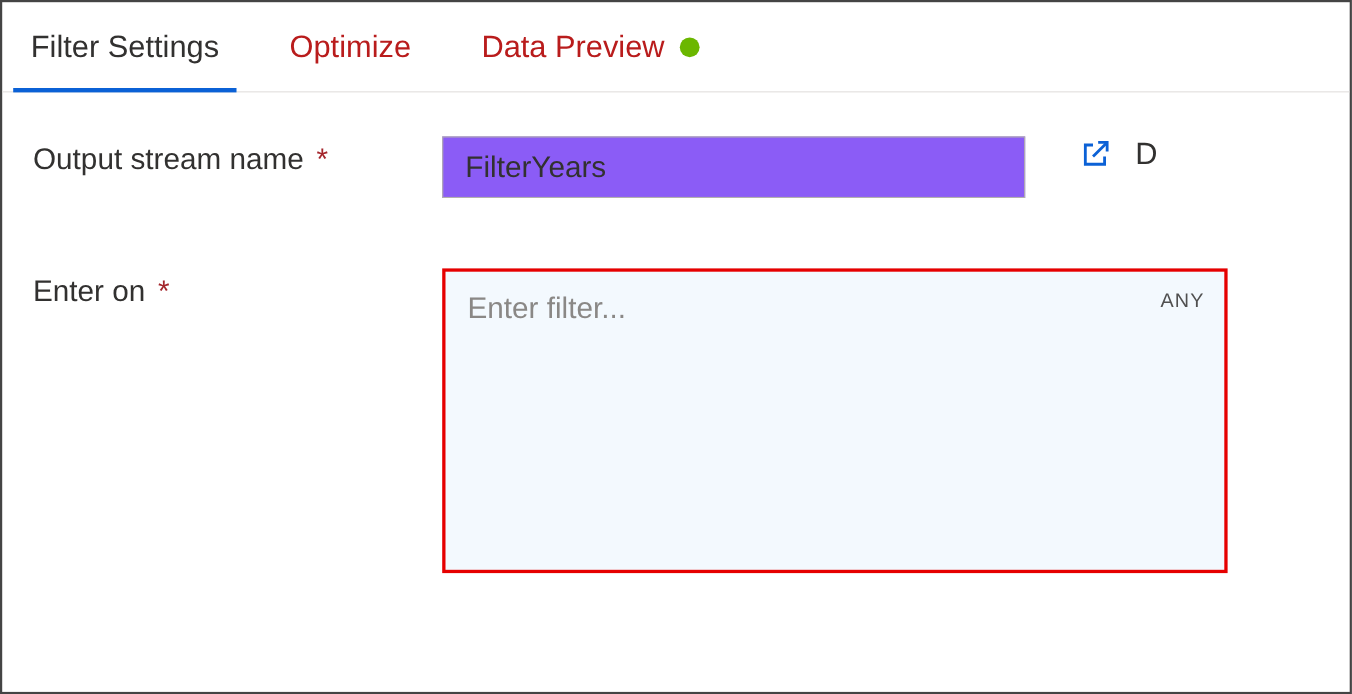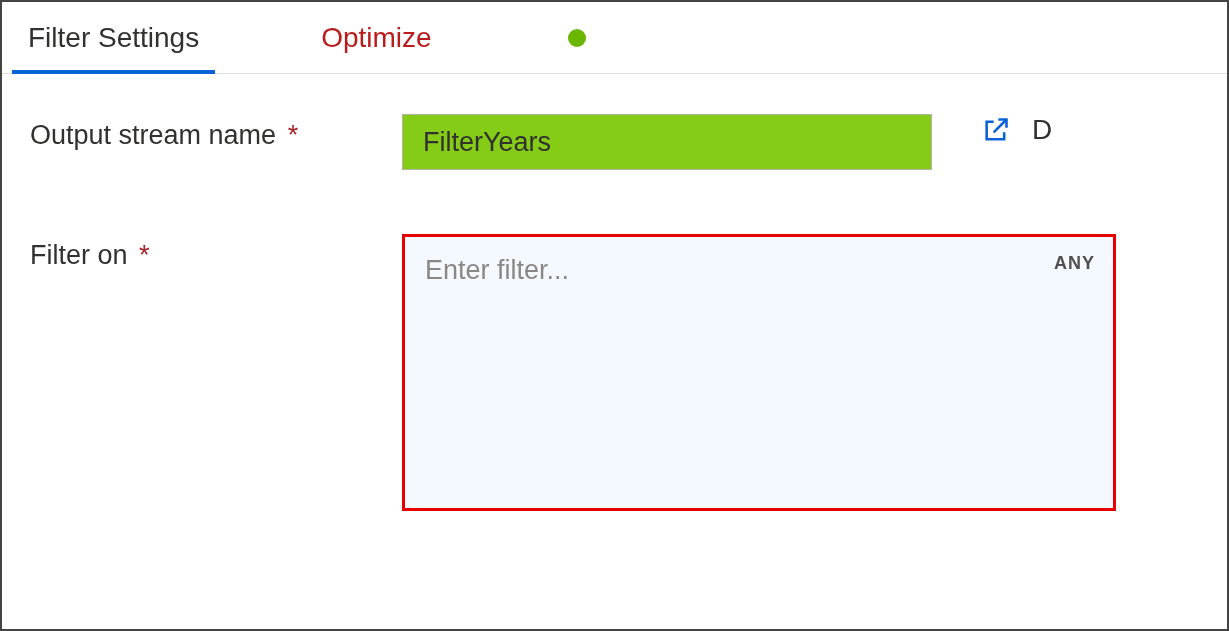--- a/index.html
+++ b/index.html
@@ -11,22 +11,22 @@
       height: 631px;
       border: 2px solid #444;
       overflow: hidden;
       position: relative;
     }
     .tabs {
       display: flex;
       align-items: center;
       border-bottom: 1px solid #e1dfdd;
       padding: 0 20px;
-      height: 72px;
-      gap: 110px;
+      height: 82px;
+      gap: 52px;
     }
     .tab {
       font-size: 28px;
       color: #b91c1c;
       cursor: pointer;
       height: 100%;
       display: flex;
       align-items: center;
       position: relative;
       padding: 0 6px;
@@ -70,21 +70,21 @@
       color: #a4262c;
       margin-left: 4px;
     }
     .text-input {
       width: 530px;
       height: 56px;
       border: 1px solid #b3b0ad;
       font-size: 27px;
       padding: 12px 20px;
       color: #323130;
-      background: #84cc16;
+      background: #8b5cf6;
     }
     .right-actions {
       display: flex;
       align-items: center;
       margin-left: 50px;
       gap: 18px;
     }
     .open-icon {
       width: 28px;
       height: 28px;
@@ -112,36 +112,37 @@
     }
     .filter-placeholder {
       font-size: 27px;
       color: #8a8886;
     }
     .filter-badge {
       position: absolute;
       top: 16px;
       right: 18px;
       font-size: 18px;
-      font-weight: 700;
+      font-weight: 400;
       color: #505050;
       letter-spacing: 1px;
     }
   </style>
 </head>
 <body>
 
 <div class="tabs">
   <div class="tab active">
     <span>Filter Settings</span>
   </div>
   <div class="tab">
     <span>Optimize</span>
   </div>
   <div class="tab">
+    <span>Data Preview</span>
     <span class="status-dot"></span>
   </div>
 </div>
 
 <div class="form-area">
 
   <div class="row">
     <div class="label">
       <span>Output stream name</span>
       <span class="req">*</span>
@@ -157,21 +158,21 @@
       </span>
       <span class="truncated-d">D</span>
     </div>
   </div>
 
   <div class="row">
   </div>
 
   <div class="row">
     <div class="label">
-      <span>Filter on</span>
+      <span>Enter on</span>
       <span class="req">*</span>
     </div>
     <div class="filter-box">
       <span class="filter-placeholder">Enter filter...</span>
       <span class="filter-badge">ANY</span>
     </div>
   </div>
 
 </div>
 

